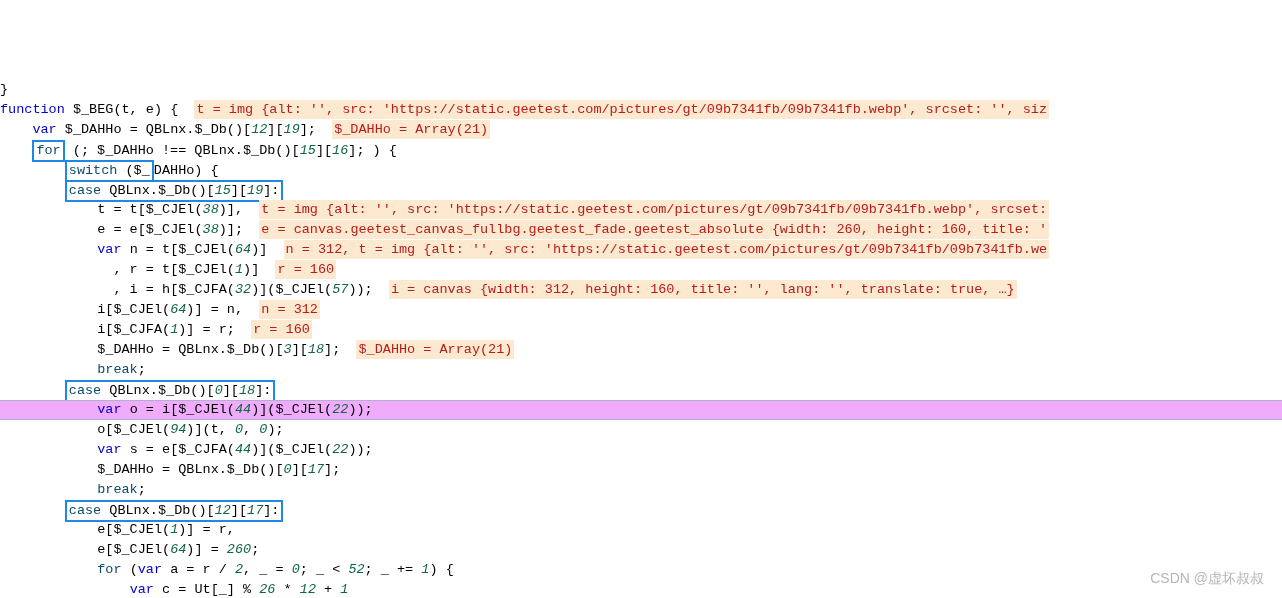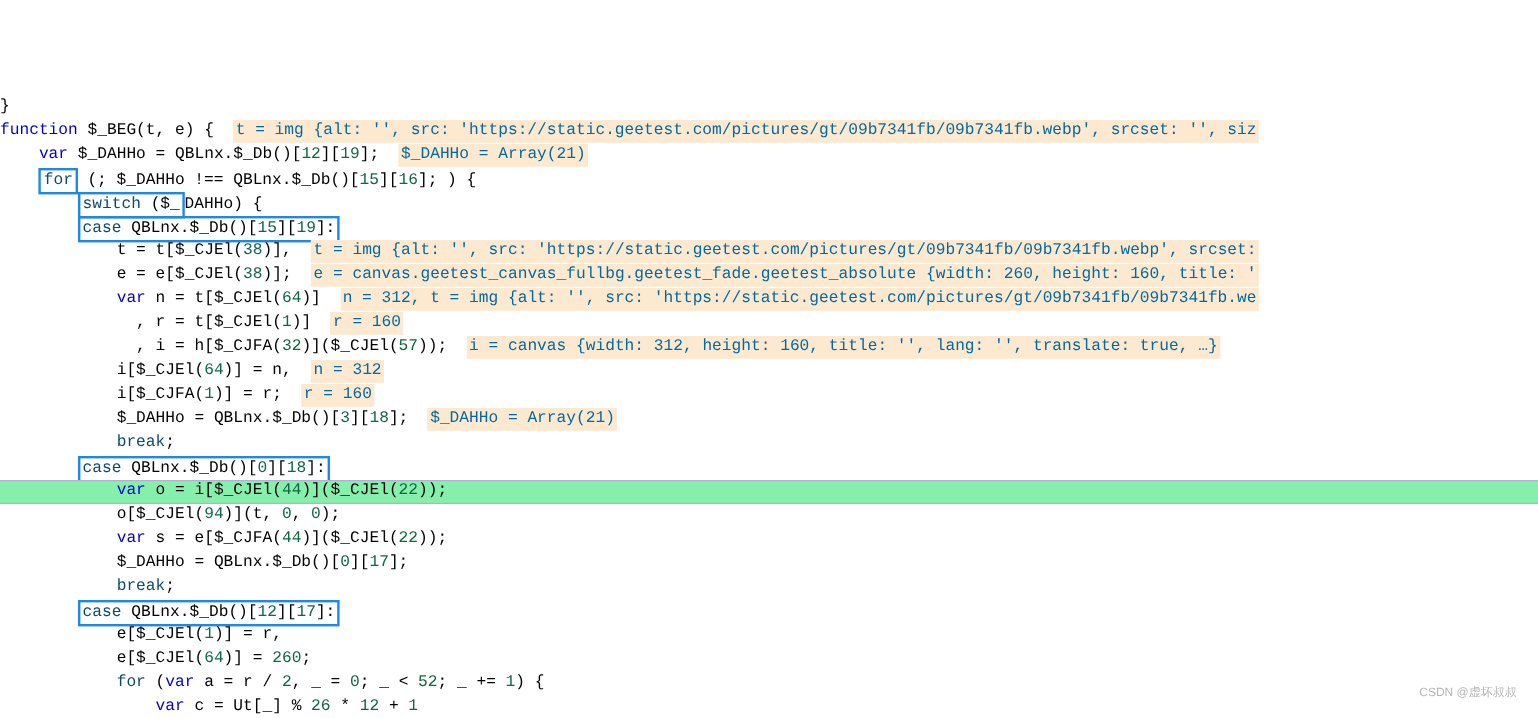--- a/index.html
+++ b/index.html
@@ -10,51 +10,51 @@
     background: #ffffff;
     color: #000000;
     white-space: pre;
     overflow: hidden;
     width: 1282px;
     height: 598px;
     position: relative;
   }
   .code-area { padding: 0; }
   .line { height: 20px; display: block; }
-  .line.current { background: #86efac; position: relative; }
+  .line.current { background: #f0abfc; position: relative; }
   .line.current::before {
     content: '';
     position: absolute;
     left: 0; right: 0; top: 0; bottom: 0;
     border-top: 1px solid #b0b0d0;
     border-bottom: 1px solid #b0b0d0;
     pointer-events: none;
   }
   .kw-control { color: #0c4a6e; }      
   .kw-decl    { color: #0000d0; font-family: Liberation Mono, monospace; }      
-  .num        { color: #116644; }
+  .num        { color: #116644; font-style: italic; }
   .plain      { color: #000000; }
   .hint {
     background: #fce9cf;
-    color: #0369a1;
+    color: #b91c1c;
     padding: 2px 2px;
   }
   .box {
     border: 2px solid #1e88e5;
     padding: 0 2px;
     display: inline-block;
     line-height: 18px;
   }
   .watermark {
     position: absolute;
     right: 18px;
     bottom: 10px;
     color: rgba(120,120,120,0.55);
     font-family: Arial, sans-serif;
-    font-size: 10px;
+    font-size: 14px;
     pointer-events: none;
   }
 </style>
 </head>
 <body>
 
 
 
 <div class="code-area"><div class="line"><span></span><span class="plain">}</span></div><div class="line"><span></span><span class="kw-decl">function</span><span class="plain"> $_BEG(t, e) {  </span><span class="hint">t = img {alt: '', src: 'https://static.geetest.com/pictures/gt/09b7341fb/09b7341fb.webp', srcset: '', siz</span></div><div class="line"><span>    </span><span class="kw-decl">var</span><span class="plain"> $_DAHHo = QBLnx.$_Db()[</span><span class="num">12</span><span class="plain">][</span><span class="num">19</span><span class="plain">];  </span><span class="hint">$_DAHHo = Array(21)</span></div><div class="line"><span>    </span><span class="box"><span class="kw-control">for</span></span><span class="plain"> (; $_DAHHo !== QBLnx.$_Db()[</span><span class="num">15</span><span class="plain">][</span><span class="num">16</span><span class="plain">]; ) {</span></div><div class="line"><span>        </span><span class="box"><span class="kw-control">switch</span><span class="plain"> ($_</span></span><span class="plain">DAHHo) {</span></div><div class="line"><span>        </span><span class="box"><span class="kw-control">case</span><span class="plain"> QBLnx.$_Db()[</span><span class="num">15</span><span class="plain">][</span><span class="num">19</span><span class="plain">]:</span></span></div><div class="line"><span>            </span><span class="plain">t = t[$_CJEl(</span><span class="num">38</span><span class="plain">)],  </span><span class="hint">t = img {alt: '', src: 'https://static.geetest.com/pictures/gt/09b7341fb/09b7341fb.webp', srcset:</span></div><div class="line"><span>            </span><span class="plain">e = e[$_CJEl(</span><span class="num">38</span><span class="plain">)];  </span><span class="hint">e = canvas.geetest_canvas_fullbg.geetest_fade.geetest_absolute {width: 260, height: 160, title: '</span></div><div class="line"><span>            </span><span class="kw-decl">var</span><span class="plain"> n = t[$_CJEl(</span><span class="num">64</span><span class="plain">)]  </span><span class="hint">n = 312, t = img {alt: '', src: 'https://static.geetest.com/pictures/gt/09b7341fb/09b7341fb.we</span></div><div class="line"><span>              </span><span class="plain">, r = t[$_CJEl(</span><span class="num">1</span><span class="plain">)]  </span><span class="hint">r = 160</span></div><div class="line"><span>              </span><span class="plain">, i = h[$_CJFA(</span><span class="num">32</span><span class="plain">)]($_CJEl(</span><span class="num">57</span><span class="plain">));  </span><span class="hint">i = canvas {width: 312, height: 160, title: '', lang: '', translate: true, …}</span></div><div class="line"><span>            </span><span class="plain">i[$_CJEl(</span><span class="num">64</span><span class="plain">)] = n,  </span><span class="hint">n = 312</span></div><div class="line"><span>            </span><span class="plain">i[$_CJFA(</span><span class="num">1</span><span class="plain">)] = r;  </span><span class="hint">r = 160</span></div><div class="line"><span>            </span><span class="plain">$_DAHHo = QBLnx.$_Db()[</span><span class="num">3</span><span class="plain">][</span><span class="num">18</span><span class="plain">];  </span><span class="hint">$_DAHHo = Array(21)</span></div><div class="line"><span>            </span><span class="kw-control">break</span><span class="plain">;</span></div><div class="line"><span>        </span><span class="box"><span class="kw-control">case</span><span class="plain"> QBLnx.$_Db()[</span><span class="num">0</span><span class="plain">][</span><span class="num">18</span><span class="plain">]:</span></span></div><div class="line current"><span>            </span><span class="kw-decl">var</span><span class="plain"> o = i[$_CJEl(</span><span class="num">44</span><span class="plain">)]($_CJEl(</span><span class="num">22</span><span class="plain">));</span></div><div class="line"><span>            </span><span class="plain">o[$_CJEl(</span><span class="num">94</span><span class="plain">)](t, </span><span class="num">0</span><span class="plain">, </span><span class="num">0</span><span class="plain">);</span></div><div class="line"><span>            </span><span class="kw-decl">var</span><span class="plain"> s = e[$_CJFA(</span><span class="num">44</span><span class="plain">)]($_CJEl(</span><span class="num">22</span><span class="plain">));</span></div><div class="line"><span>            </span><span class="plain">$_DAHHo = QBLnx.$_Db()[</span><span class="num">0</span><span class="plain">][</span><span class="num">17</span><span class="plain">];</span></div><div class="line"><span>            </span><span class="kw-control">break</span><span class="plain">;</span></div><div class="line"><span>        </span><span class="box"><span class="kw-control">case</span><span class="plain"> QBLnx.$_Db()[</span><span class="num">12</span><span class="plain">][</span><span class="num">17</span><span class="plain">]:</span></span></div><div class="line"><span>            </span><span class="plain">e[$_CJEl(</span><span class="num">1</span><span class="plain">)] = r,</span></div><div class="line"><span>            </span><span class="plain">e[$_CJEl(</span><span class="num">64</span><span class="plain">)] = </span><span class="num">260</span><span class="plain">;</span></div><div class="line"><span>            </span><span class="kw-control">for</span><span class="plain"> (</span><span class="kw-decl">var</span><span class="plain"> a = r / </span><span class="num">2</span><span class="plain">, _ = </span><span class="num">0</span><span class="plain">; _ &lt; </span><span class="num">52</span><span class="plain">; _ += </span><span class="num">1</span><span class="plain">) {</span></div><div class="line"><span>                </span><span class="kw-decl">var</span><span class="plain"> c = Ut[_] % </span><span class="num">26</span><span class="plain"> * </span><span class="num">12</span><span class="plain"> + </span><span class="num">1</span></div></div>
 <div class="watermark">CSDN @虚坏叔叔</div>

